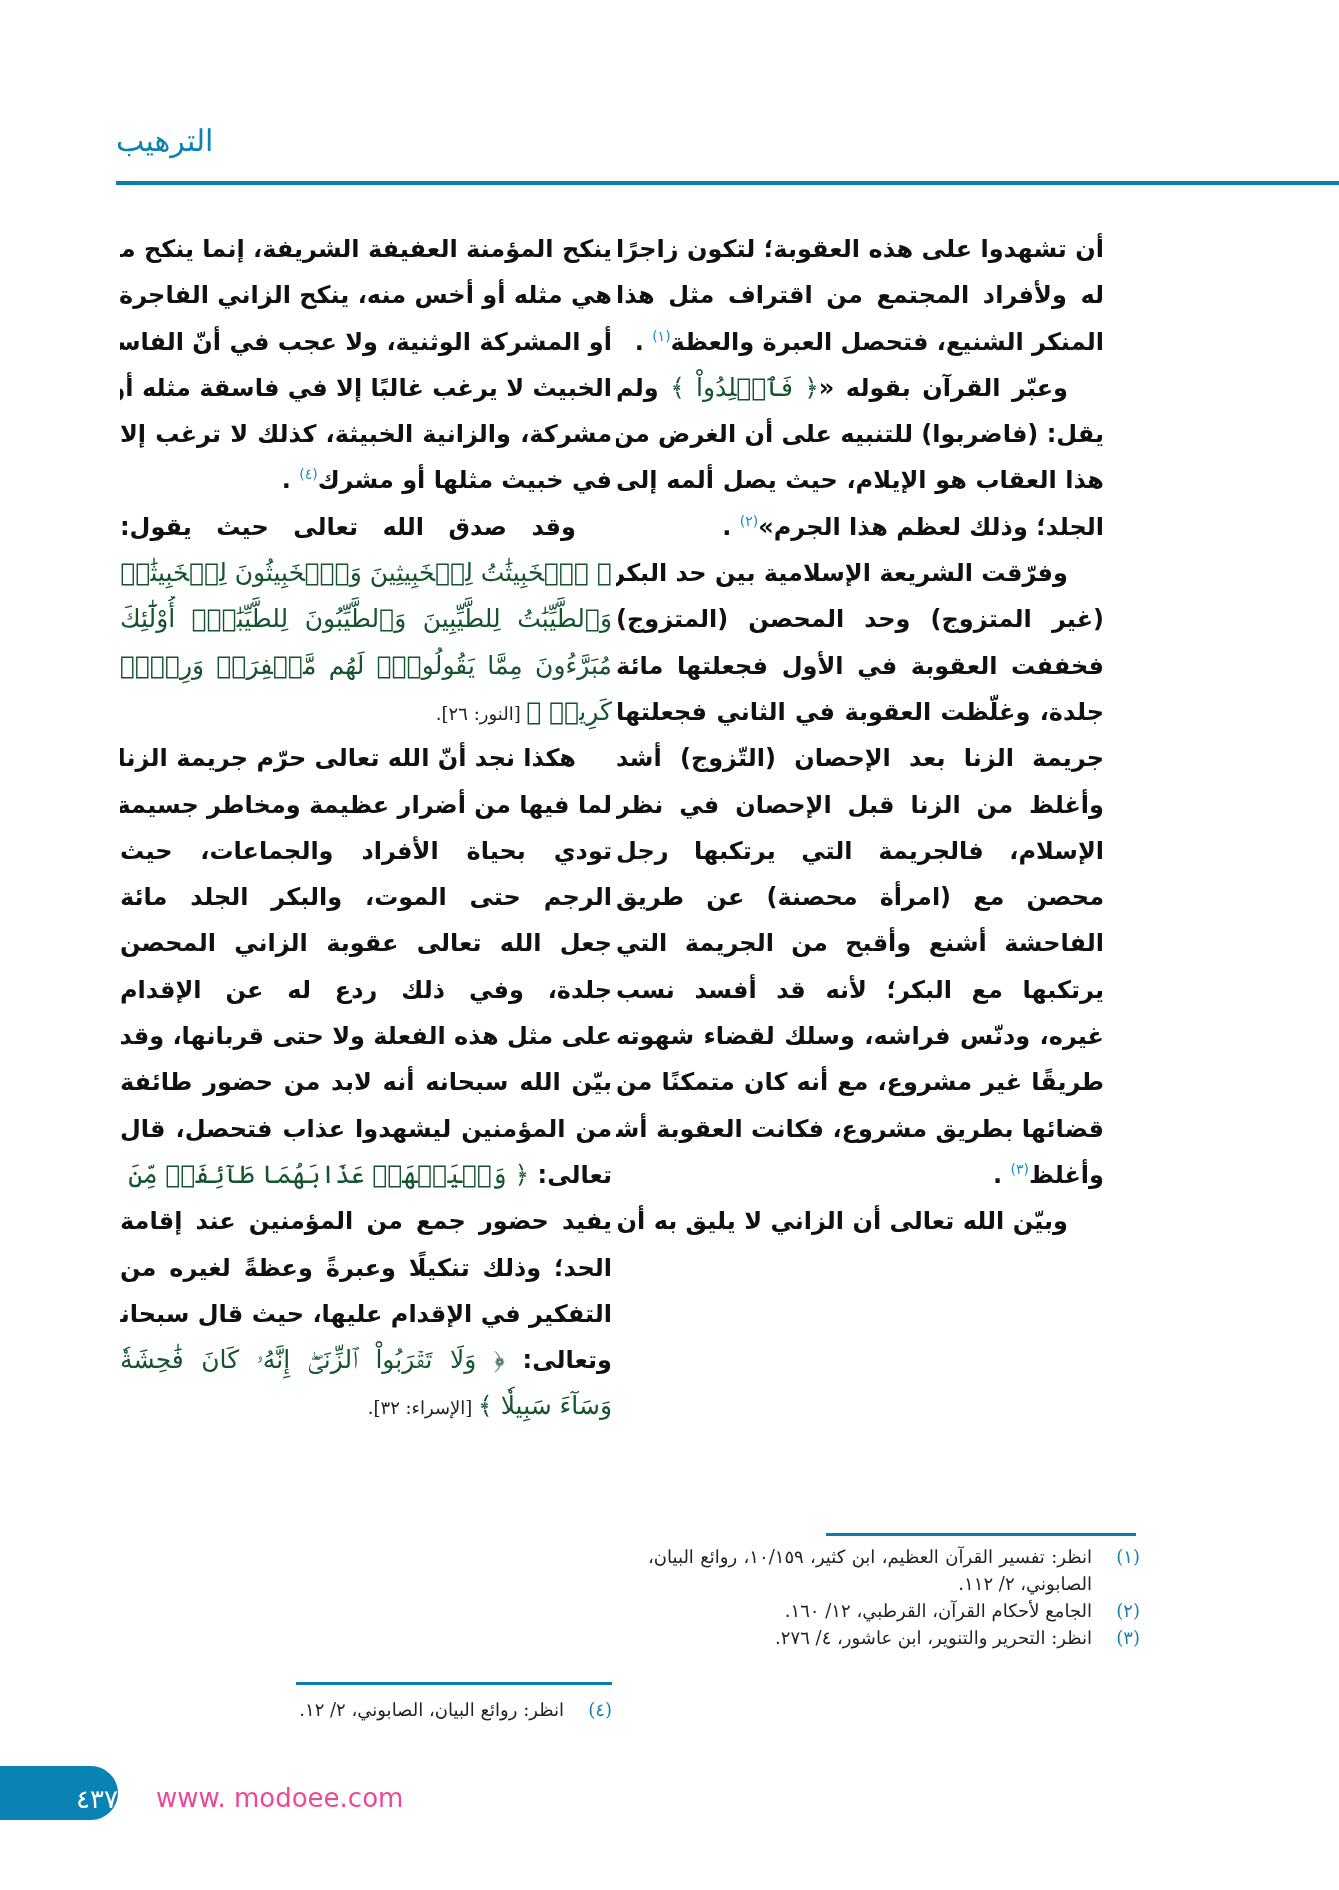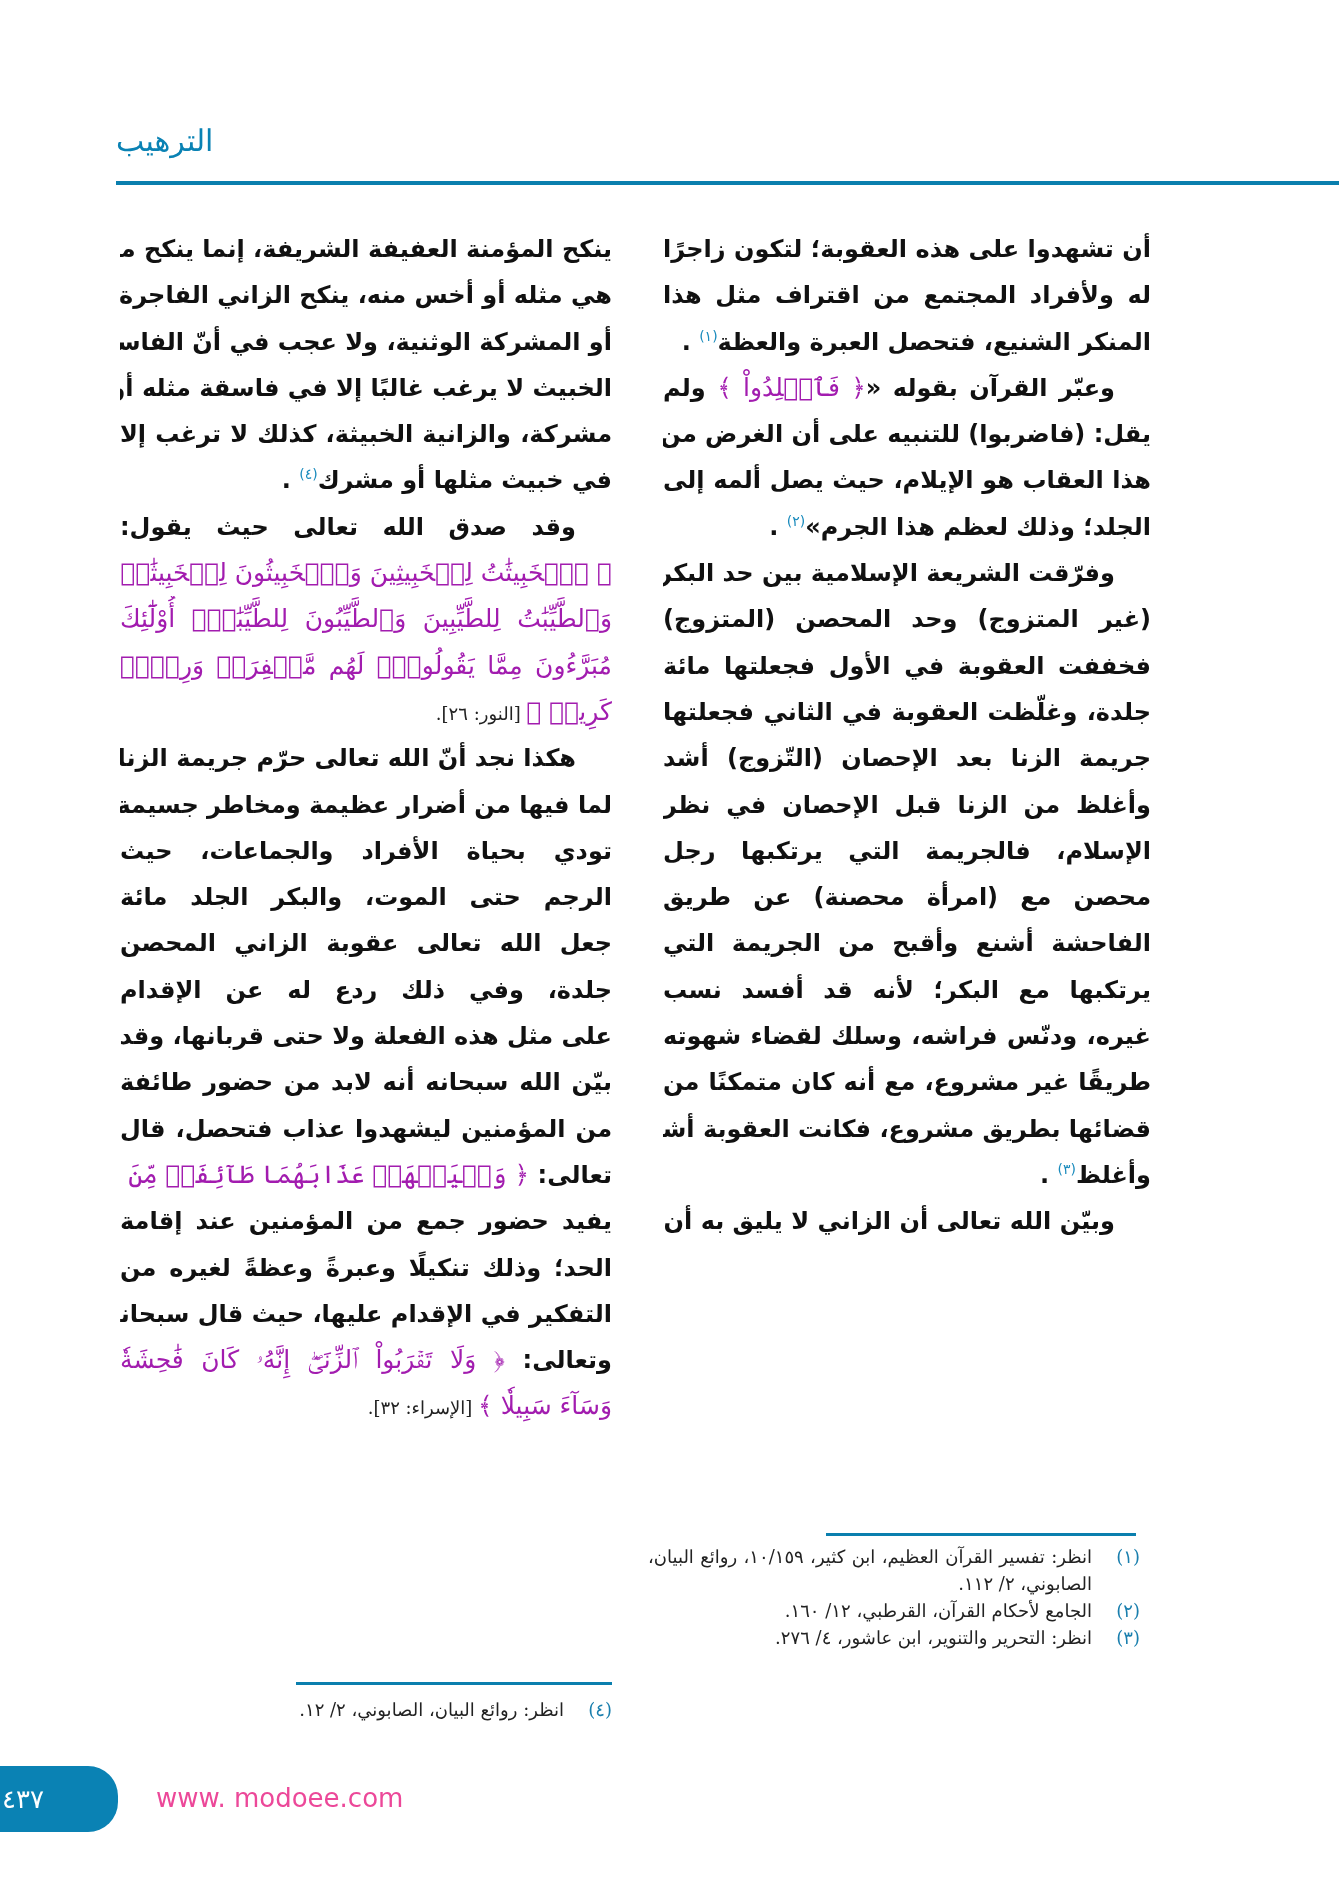--- a/index.html
+++ b/index.html
@@ -33,37 +33,37 @@
       height: 4px;
       background: #0a7fae;
     }
     .column {
       position: absolute;
       top: 226px;
       direction: rtl;
       text-align: justify;
       text-align-last: right;
     }
-    .col-right { left: 663px; width: 488px; }
+    .col-right { left: 616px; width: 488px; }
     .col-left  { left: 120px; width: 492px; }
     .line {
       font-family: "DejaVu Sans", sans-serif;
       font-weight: bold;
       font-size: 24px;
       height: 46.3px;
       line-height: 46.3px;
       white-space: nowrap;
       overflow: hidden;
       text-align: justify;
       text-align-last: justify;
     }
     .line.last { text-align-last: right; }
     .line.indent { padding-right: 36px; }
     .quran {
-      color: #a21caf;
+      color: #14532d;
       font-family: "DejaVu Serif", serif;
       font-weight: normal;
       font-size: 25px;
     }
     .ref {
       font-weight: normal;
       font-size: 18px;
       font-family: "DejaVu Serif", serif;
       color: #222;
     }
@@ -99,29 +99,29 @@
       min-width: 48px;
       text-align: right;
       flex-shrink: 0;
     }
     .fn-text { flex: 1; text-align: justify; text-align-last: right; }
     .page-badge {
       position: absolute;
       left: 0;
       top: 1766px;
       width: 118px;
-      height: 66px;
+      height: 54px;
       background: #0a82b4;
       border-radius: 0 30px 30px 0;
       color: #ffffff;
       font-family: "DejaVu Sans", sans-serif;
       font-size: 26px;
       line-height: 66px;
-      text-align: left;
-      padding-left: 2px;
+      text-align: right;
+      padding-left: 15px;
       box-sizing: border-box;
     }
     .site-url {
       position: absolute;
       left: 156px;
       top: 1780px;
       font-family: "DejaVu Sans", sans-serif;
       font-size: 26px;
       color: #ec4899;
       line-height: 36px;

